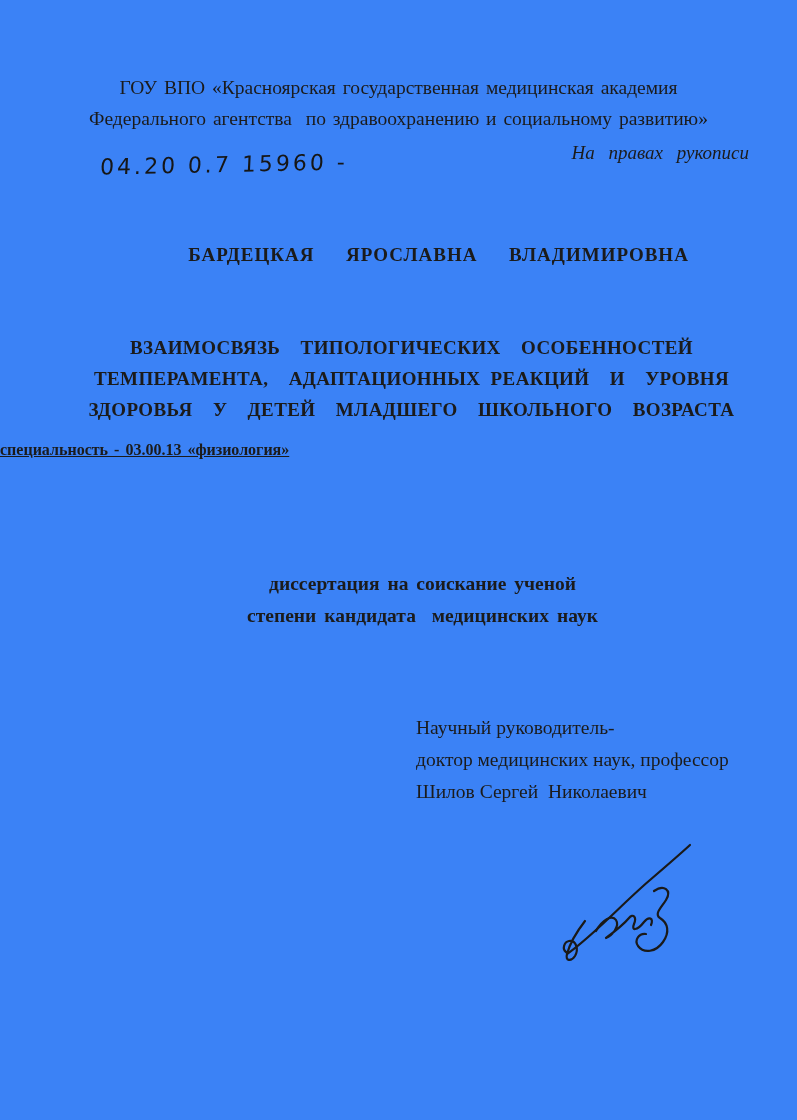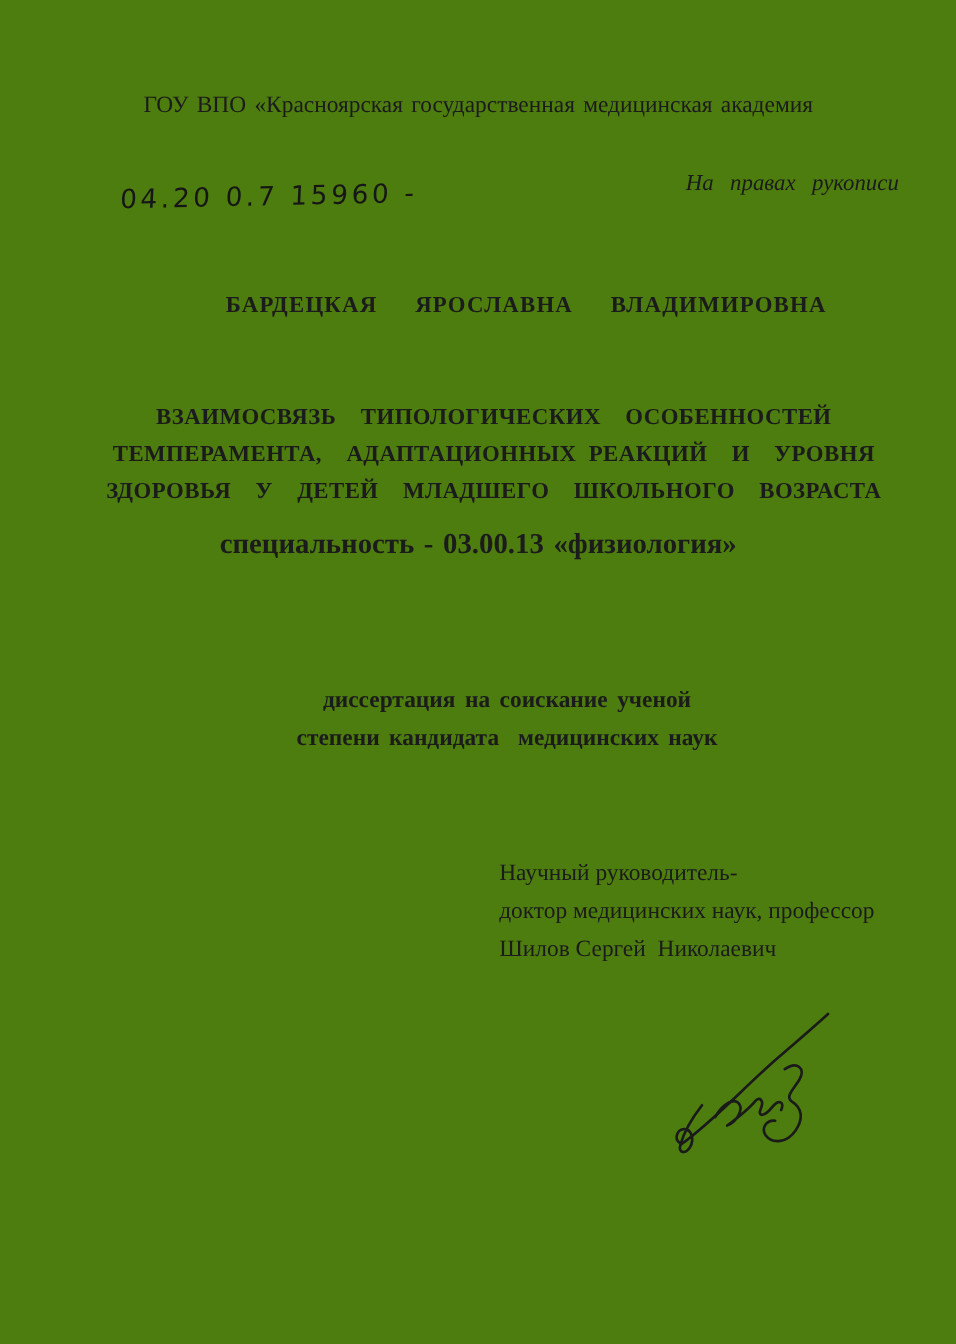--- a/index.html
+++ b/index.html
@@ -5,21 +5,21 @@
   html, body {
     margin: 0;
     padding: 0;
     background: #ffffff;
   }
   .page {
     position: relative;
     width: 797px;
     height: 1120px;
     margin: 0 auto;
-    background: #4d7c0f;
+    background: #3b82f6;
     color: #1b1b1b;
     font-family: "Liberation Serif", "DejaVu Serif", serif;
     overflow: hidden;
   }
   .line { white-space: pre-wrap; }
 
   
   .institution {
     position: absolute;
     top: 72px;
@@ -82,24 +82,25 @@
     word-spacing: 5px;
     margin-left: 13px;
   }
 
   
   .specialty {
     position: absolute;
     top: 441px;
     left: 0;
     width: 100%;
-    text-align: center;
-    font-size: 24px;
+    text-align: left;
+    font-size: 16px;
     font-weight: 600;
     word-spacing: 2px;
+    text-decoration: underline;
   }
 
   
   .degree {
     position: absolute;
     top: 568px;
     left: 0;
     width: 100%;
     text-align: center;
     font-size: 19.5px;
@@ -139,20 +140,21 @@
     word-spacing: 4px;
   }
 </style>
 </head>
 <body>
 
 <div class="page">
 
   <div class="institution">
     <div class="line">ГОУ ВПО «Красноярская государственная медицинская академия</div>
+    <div class="line">Федерального агентства  по здравоохранению и социальному развитию»</div>
   </div>
 
   <div class="manuscript-note line">На правах рукописи</div>
 
   <div class="accession">04.20 0.7 15960 -</div>
 
   <div class="author line">БАРДЕЦКАЯ  ЯРОСЛАВНА  ВЛАДИМИРОВНА</div>
 
   <div class="diss-title">
     <div class="line">ВЗАИМОСВЯЗЬ  ТИПОЛОГИЧЕСКИХ  ОСОБЕННОСТЕЙ</div>

